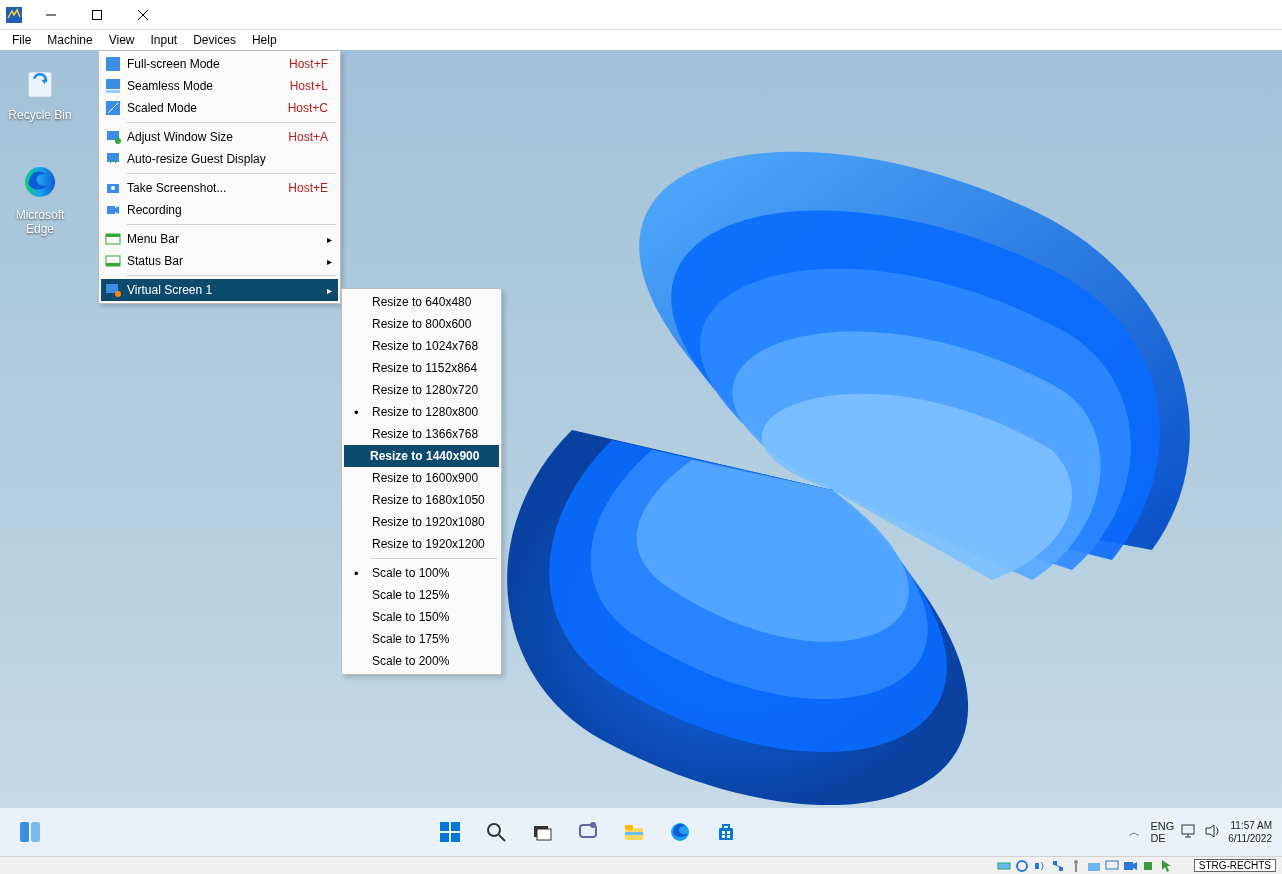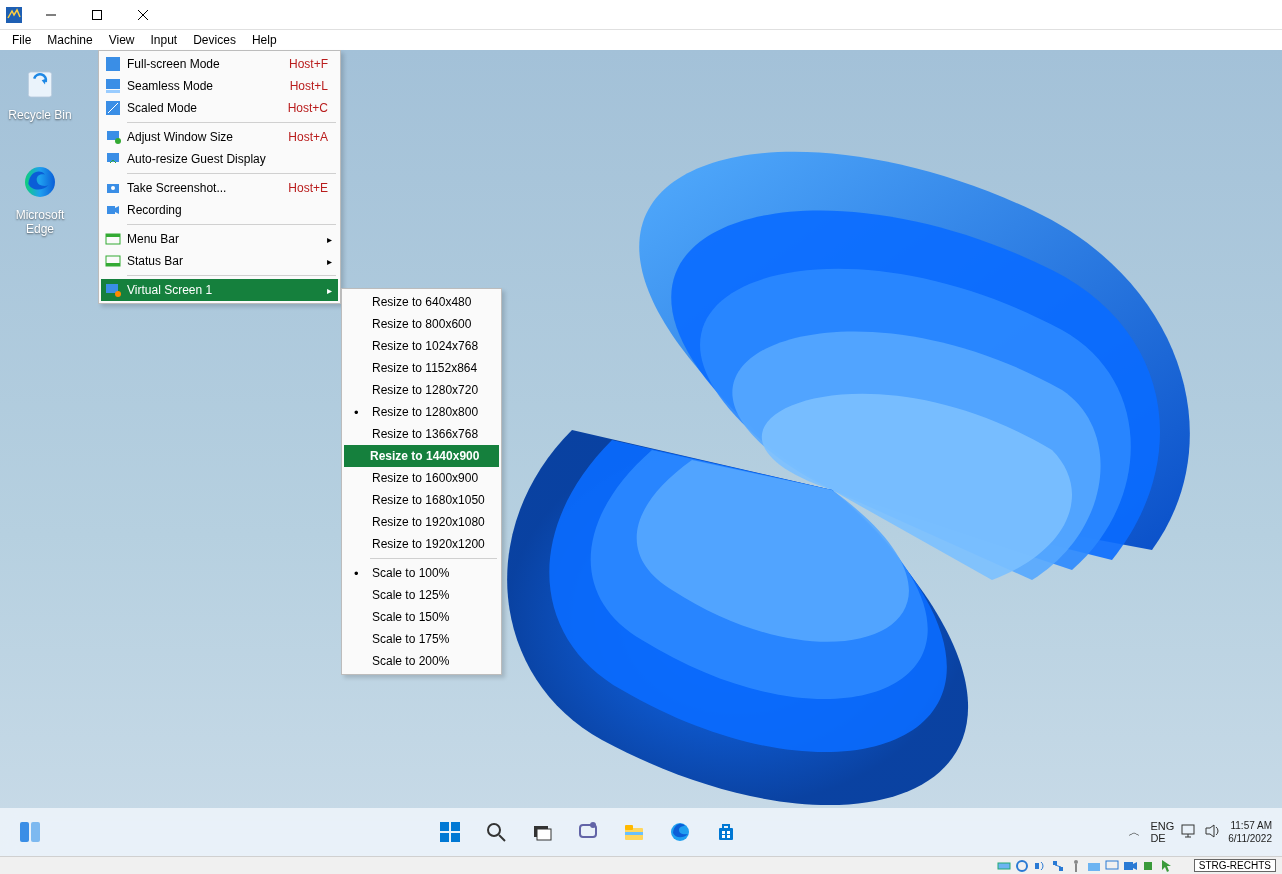--- a/index.html
+++ b/index.html
@@ -25,21 +25,21 @@
 .dicon .ibox { width: 48px; height: 48px; margin: 0 auto 2px; display:flex; align-items:center; justify-content:center; }
 
 
 .menu { position: absolute; background: #fafafa; border: 1px solid #bcbcbc; padding: 2px; font-size: 12px; box-shadow: 3px 3px 4px rgba(0,0,0,.15); }
 .menu .row { display: flex; align-items: center; height: 22px; padding-right: 10px; position: relative; }
 .menu .row .ic { width: 24px; display:flex; align-items:center; justify-content:center; }
 .menu .row .lbl { flex: 1; padding-left: 2px; }
 .menu .row .sc { color: #b91c1c; min-width: 50px; text-align: right; }
 .menu .row .arr { position:absolute; right:6px; font-size:10px; }
 .menu .sep { height: 0; border-top: 1px solid #d0d0d0; margin: 3px 2px 3px 26px; padding:0; }
-.menu .hl { background: #15803d; color: #fff; }
+.menu .hl { background: #0c4a6e; color: #fff; }
 #view-menu { left: 98px; top: 50px; width: 243px; }
 #submenu { left: 341px; top: 288px; width: 161px; }
 #submenu .row { padding-left: 26px; }
 #submenu .row.hl { padding-left:0;font-weight:bold; }
 #submenu .row.hl .lbl { padding-left: 26px; }
 #submenu .bullet::before{content:"•"; position:absolute; left:10px; font-size:13px;}
 
 
 .taskbar { position: absolute; bottom: 0; left: 0; right: 0; height: 48px; background: rgba(235,243,250,.92); backdrop-filter: blur(10px); display: flex; align-items: center; }
 .taskbar .left-widget { width: 44px; height: 32px; margin-left: 8px; display:flex; align-items:center; justify-content:center; }

